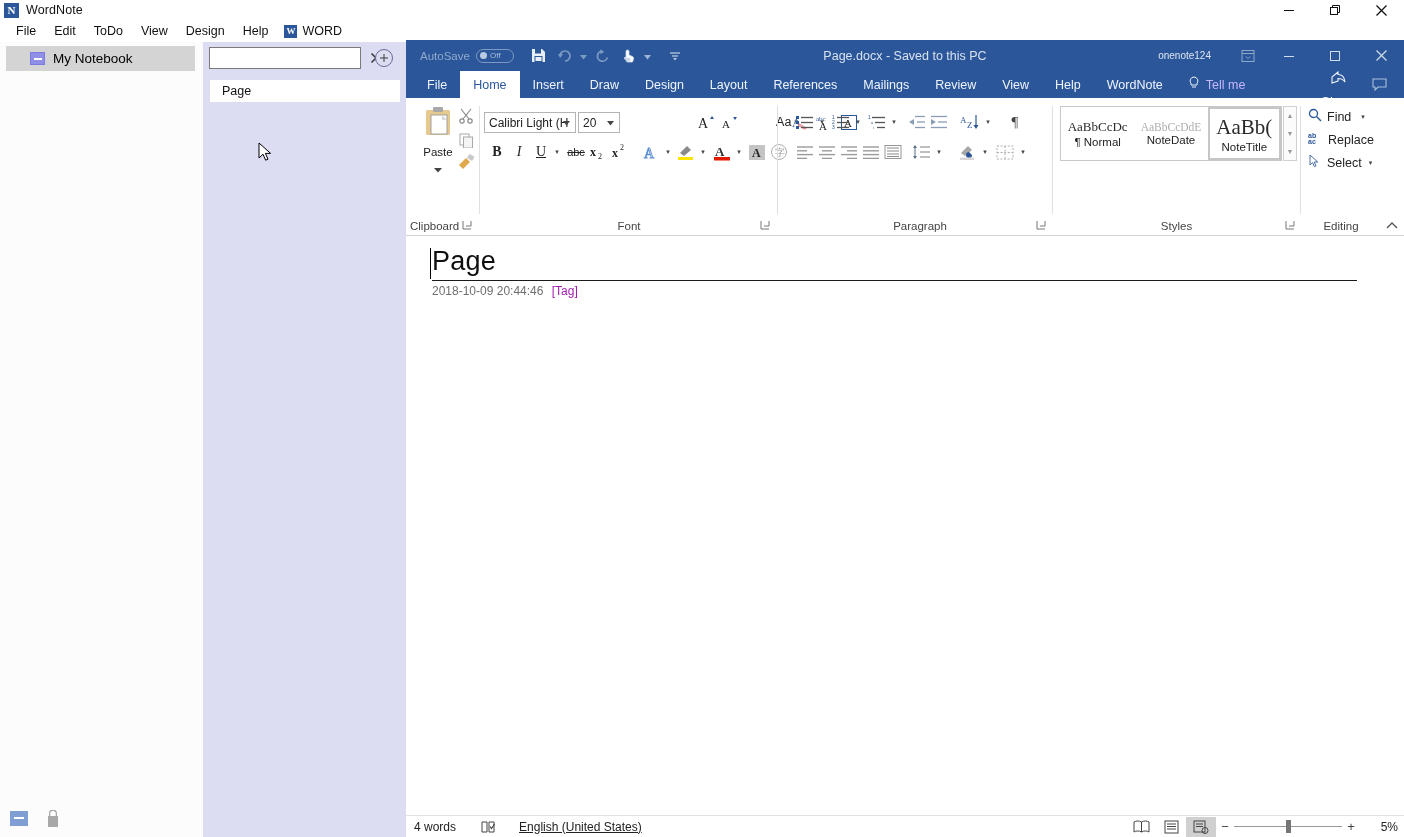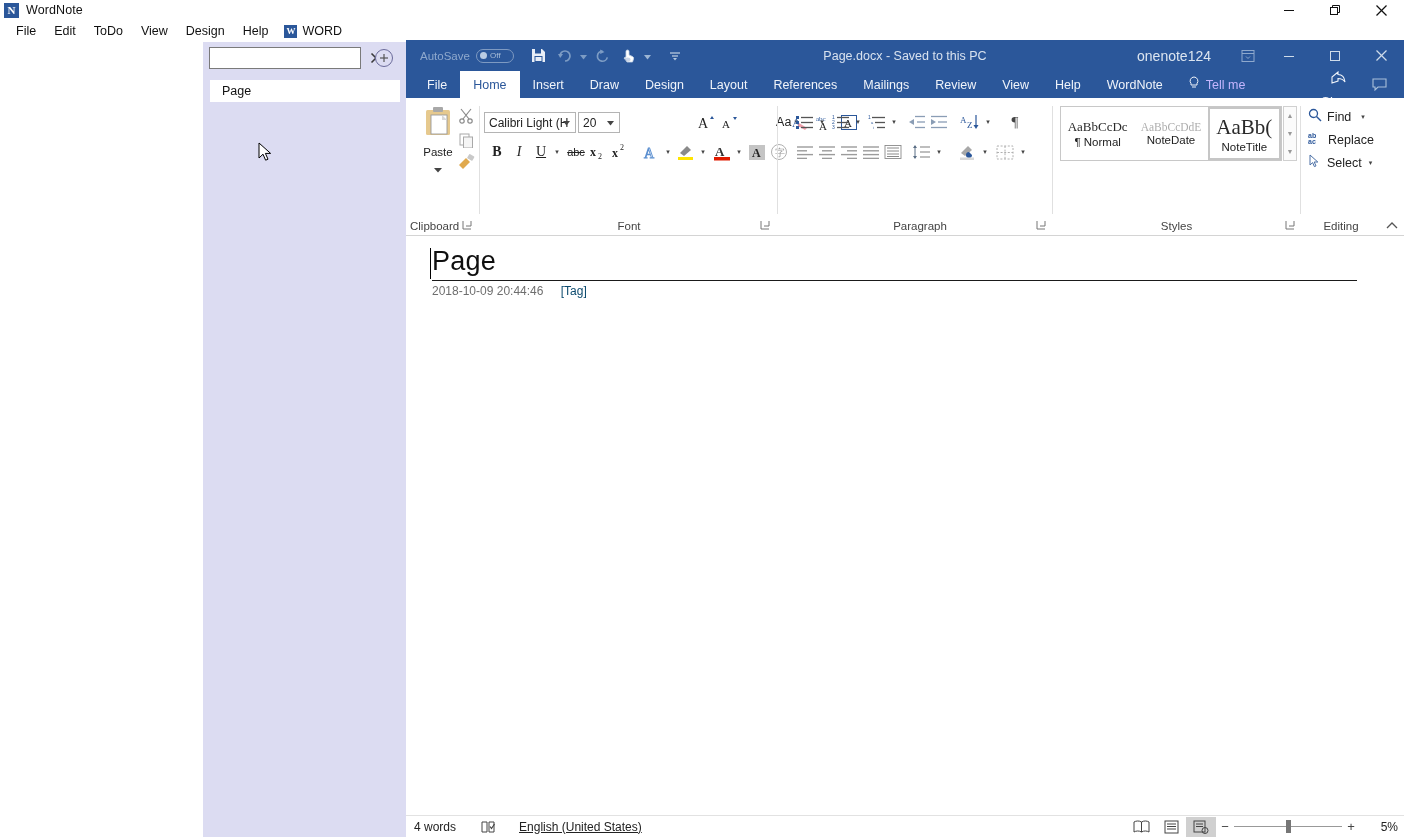--- a/index.html
+++ b/index.html
@@ -142,21 +142,21 @@
     width: 12px; height: 26px; display:flex; align-items:flex-end; justify-content:center;
     padding-bottom: 9px;
   }
   .w-doctitle {
     position: absolute; left: 0; right: 0; top: 0; height: 31px;
     display: flex; align-items: center; justify-content: center;
     font-size: 12.5px; color: #d8e2ef; pointer-events: none;
   }
   .w-user {
     position: absolute; right: 193px; top: 0; height: 31px;
-    display: flex; align-items: center; font-size: 14px; color: #dce5f0;
+    display: flex; align-items: center; font-size: 10px; color: #dce5f0;
   }
   .w-ribbonopt {
     position: absolute; right: 140px; top: 0; width: 32px; height: 31px;
     display: flex; align-items: center; justify-content: center;
   }
   .w-winbtns { position: absolute; right: 0; top: 0; height: 31px; display: flex; }
   .w-winbtn {
     width: 46px; height: 31px; display: flex; align-items: center; justify-content: center;
     color: #cfdcea;
   }
@@ -281,21 +281,21 @@
     font-weight: 300; letter-spacing: .2px; padding-bottom: 3px;
     border-bottom: 1px solid #1a1a1a; position: relative;
   }
   .caret-bar {
     position: absolute; left: -2px; top: 2px; width: 1px; height: 31px; background: #000;
   }
   .doc-meta {
     position: absolute; left: 26px; top: 48px;
     font-size: 12px; color: #6e6e6e;
   }
-  .doc-meta .tag { color: #0c4a6e; margin-left: 14px; }
+  .doc-meta .tag { color: #a21caf; margin-left: 5px; }
 
   
   .w-status {
     position: absolute; left: 0; bottom: 0; width: 998px; height: 22px;
     background: #ffffff; border-top: 1px solid #e2e2e2;
     display: flex; align-items: center;
   }
   .st-item { font-size: 12px; color: #222; display: flex; align-items: center; }
   .st-right { position: absolute; right: 6px; display: flex; align-items: center; gap: 0; }
   .view-btn {
@@ -344,20 +344,35 @@
     <div class="wn-menu">ToDo</div>
     <div class="wn-menu">View</div>
     <div class="wn-menu">Design</div>
     <div class="wn-menu">Help</div>
     <div class="wn-menu with-icon">
       <span class="wmini">W</span>
       <span>WORD</span>
     </div>
   </div>
 
+  <div class="nb-pane">
+    <div class="nb-item">
+      <span class="nb-icon"></span>
+      <span class="nb-label">My Notebook</span>
+    </div>
+    <div class="nb-bottom">
+      <span class="nb-b-icon1"></span>
+      <span class="nb-b-icon2">
+        <svg width="12" height="18" viewBox="0 0 12 18">
+            <path d="M2,6 L2,3.5 A4,4 0 0 1 10,3.5 L10,6 L11,6 L11,17 L1,17 L1,6 Z" fill="#a8a8a8"></path>
+            <path d="M3.3,6 L3.3,3.6 A2.7,2.7 0 0 1 8.7,3.6 L8.7,6" fill="#ffffff"></path>
+          </svg>
+      </span>
+    </div>
+  </div>
 
   <div class="pl-pane">
     <div class="pl-search">
       <input type="text" value="" placeholder="" style="">
       <span class="pl-clear">
         <svg width="12" height="12" viewBox="0 0 12 12">
             <line x1="1.5" y1="1.5" x2="10.5" y2="10.5" stroke="#3a3a3a" stroke-width="1.6"></line>
             <line x1="10.5" y1="1.5" x2="1.5" y2="10.5" stroke="#3a3a3a" stroke-width="1.6"></line>
           </svg>
       </span>

